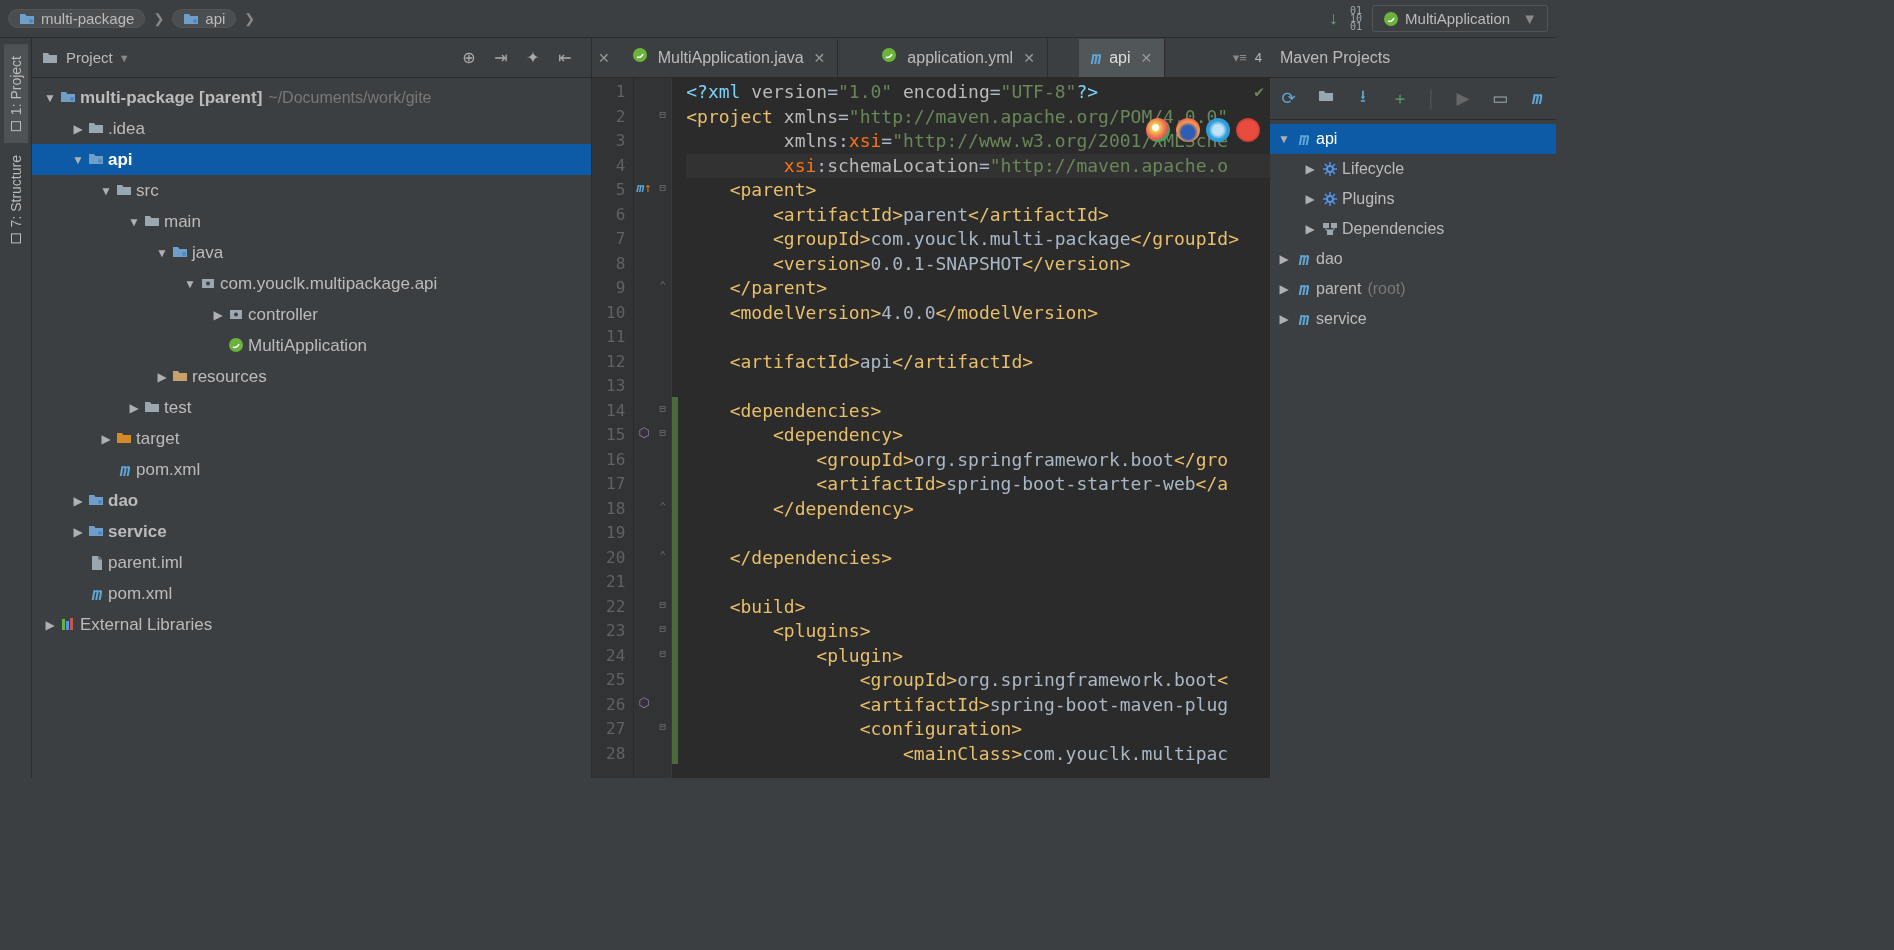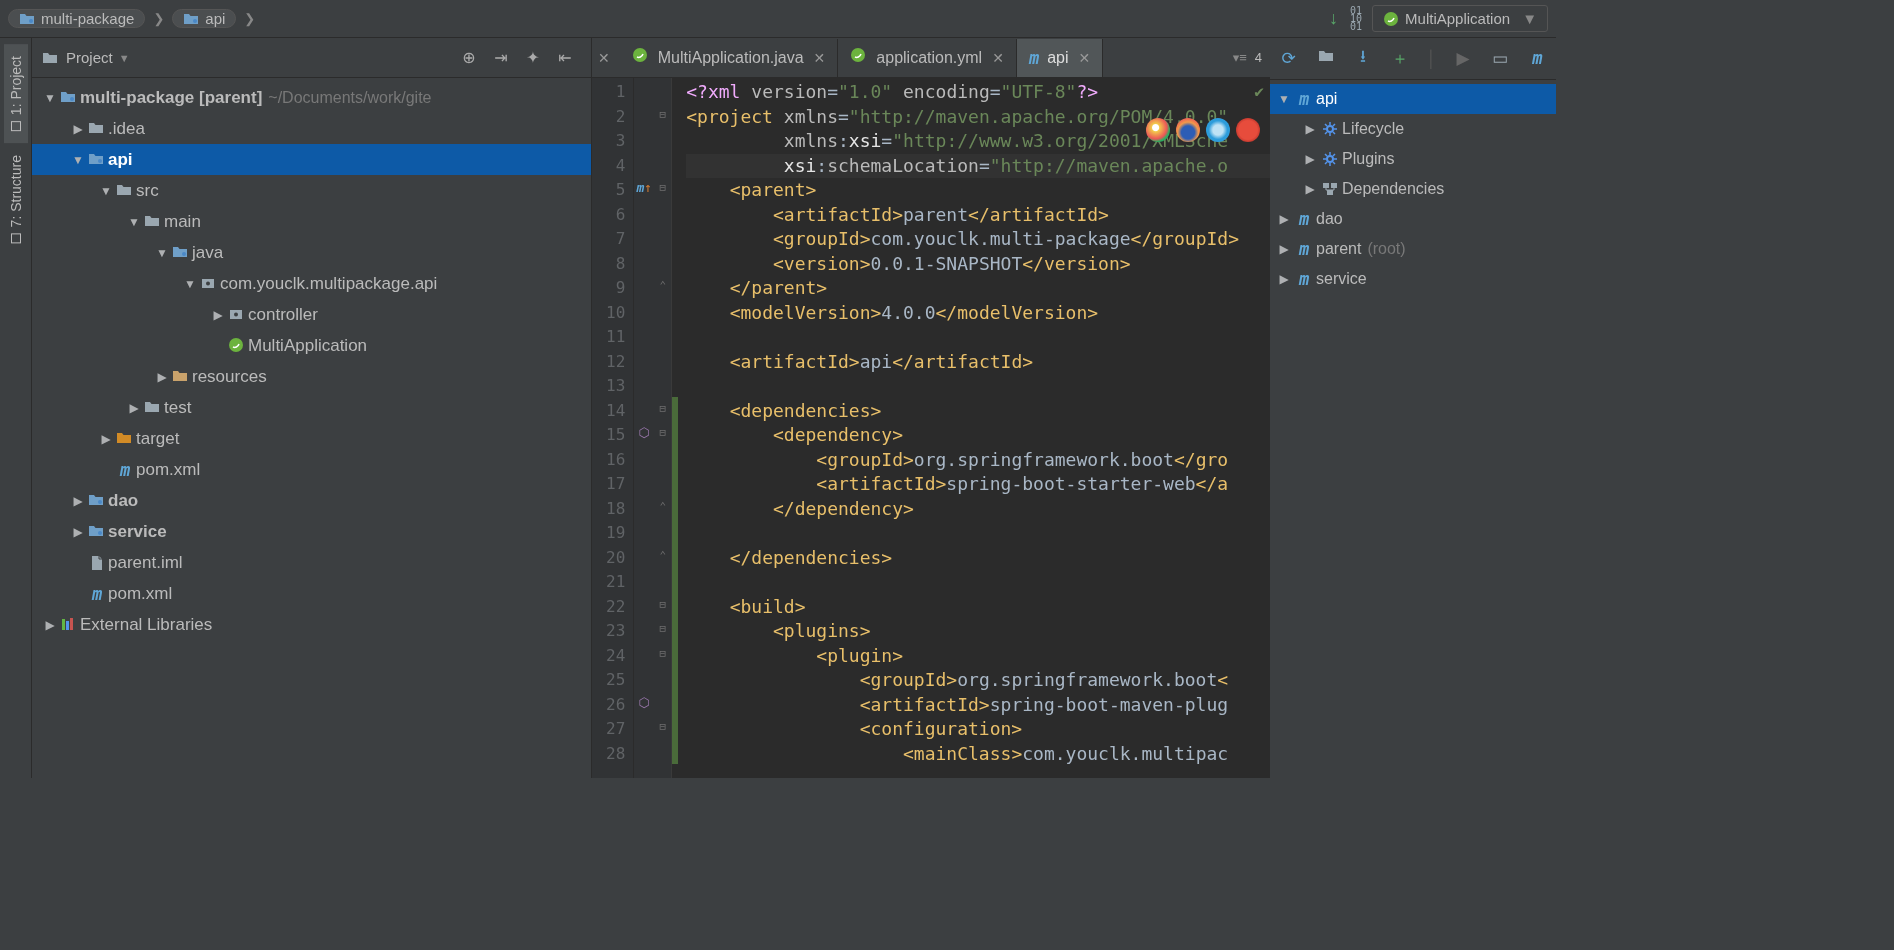--- a/index.html
+++ b/index.html
@@ -259,22 +259,22 @@
 .hl-line {
   background:#323232;
   display:inline-block;
   width:100%;
 }
 .a { color:#e8bf6a; }   
 .n { color:#bababa; }   
 .s { color:#6a8759; }   
 .p { color:#a9b7c6; }   
 .t { color:#a9b7c6; }   
-.pi { color:#f0abfc; }
-.ns { color:#e5e5e5; }  
+.pi { color:#7dd3fc; }
+.ns { color:#f97316; }  
 .browser-icons {
   position:absolute;
   top:40px;
   right:10px;
   display:flex;
   gap:6px;
 }
 .bi { width:24px;height:24px;border-radius:50%; }
 .ok-check {
   position:absolute;
@@ -575,21 +575,21 @@
             </svg>
           </span>
           <span class="lbl">External Libraries</span>
         </div>
       </div>
   </div>
 
   <div class="editor-area">
     <div class="editor-tabs">
       <span class="close-left">✕</span>
-      <div id="editor-tabs-holder" style="display:flex;">
+      <div id="editor-tabs-holder" style="display:flex;gap:31px;">
           <div class="editor-tab">
             <span class="t-ico"><svg width="18" height="18">
                 <use href="#i-spring"></use>
               </svg></span>
             <span>MultiApplication.java</span>
             <span class="t-close">✕</span>
           </div>
           <div class="editor-tab">
             <span class="t-ico"><svg width="18" height="18">
                 <use href="#i-spring"></use>
@@ -771,20 +771,23 @@
           <div class="bi" style="background:radial-gradient(circle at 40% 40%,#fff 15%,#f2c94c 20%,#eb5757 55%,#27ae60 70%)"></div>
           <div class="bi" style="background:radial-gradient(circle at 50% 60%,#2d5db5 35%,#f2994a 55%,#eb5757 80%)"></div>
           <div class="bi" style="background:radial-gradient(circle,#bfe2f5 30%,#2d9cdb 55%)"></div>
           <div class="bi" style="background:radial-gradient(circle,#e74c3c 55%,#b03027 80%)"></div>
         </div>
       </div>
     </div>
   </div>
 
   <div class="maven-panel">
+    <div class="maven-header">
+      <span>Maven Projects</span>
+    </div>
     <div class="maven-toolbar">
       <span class="tb blue">⟳</span>
       <span class="tb"><svg width="16" height="16" class="folder-icon">
             <use href="#i-folder"></use>
           </svg></span>
       <span class="tb blue">⭳</span>
       <span class="tb green">＋</span>
       <span style="color:#555">│</span>
       <span class="tb" style="color:#666">▶</span>
       <span class="tb">▭</span>

